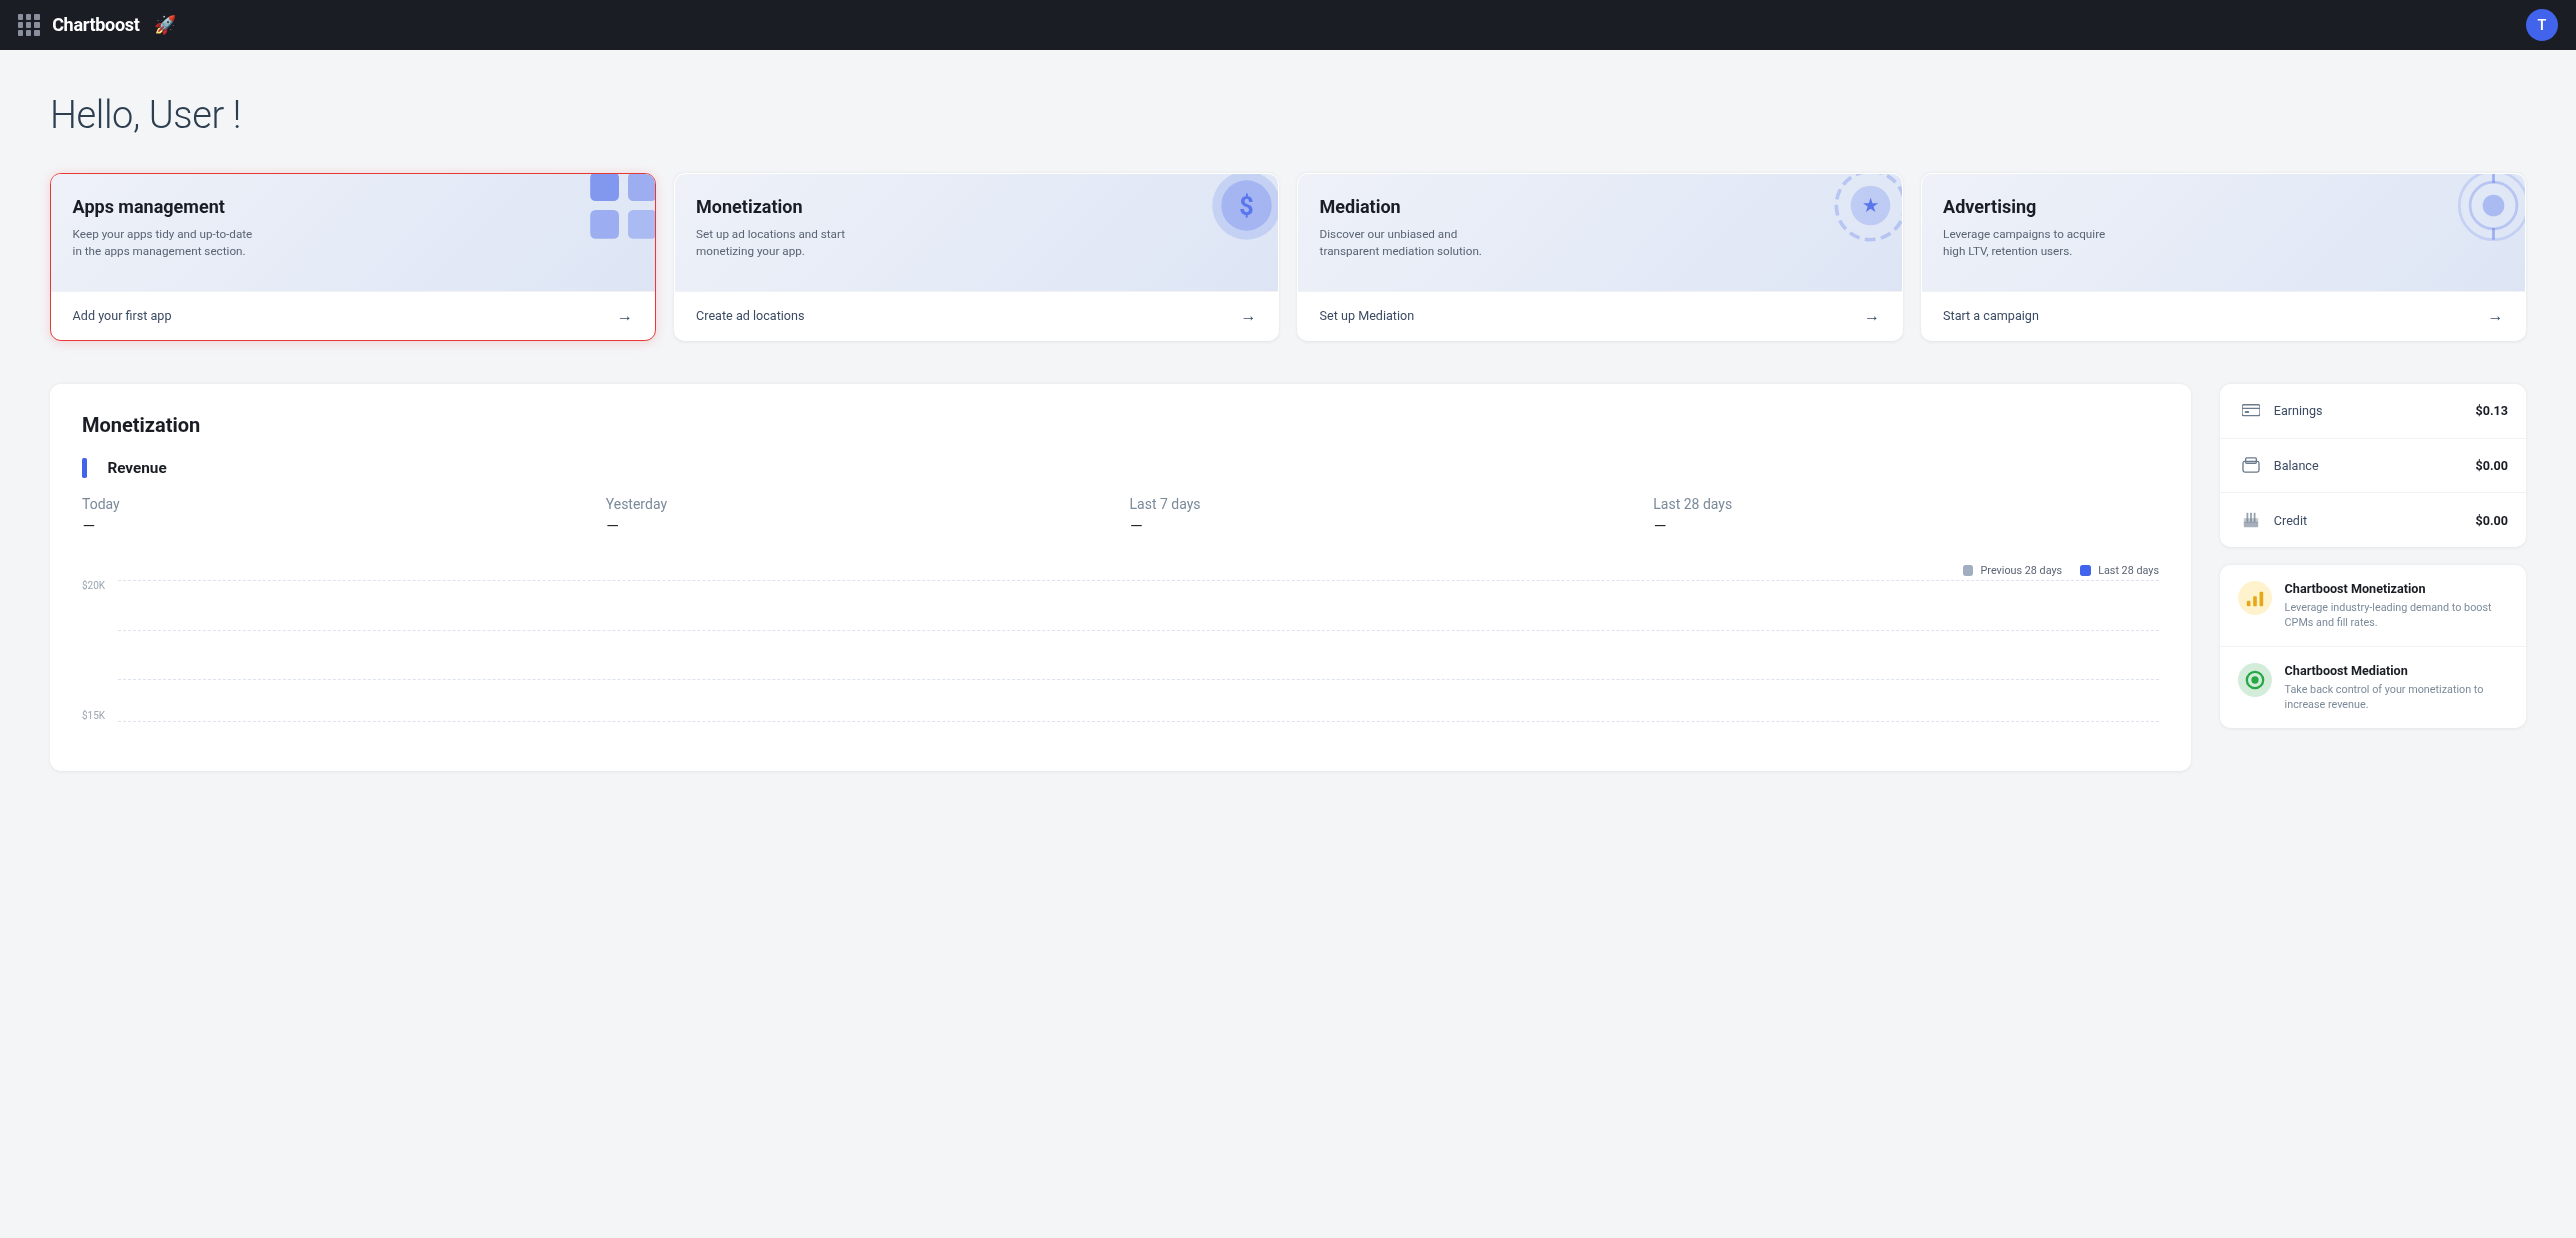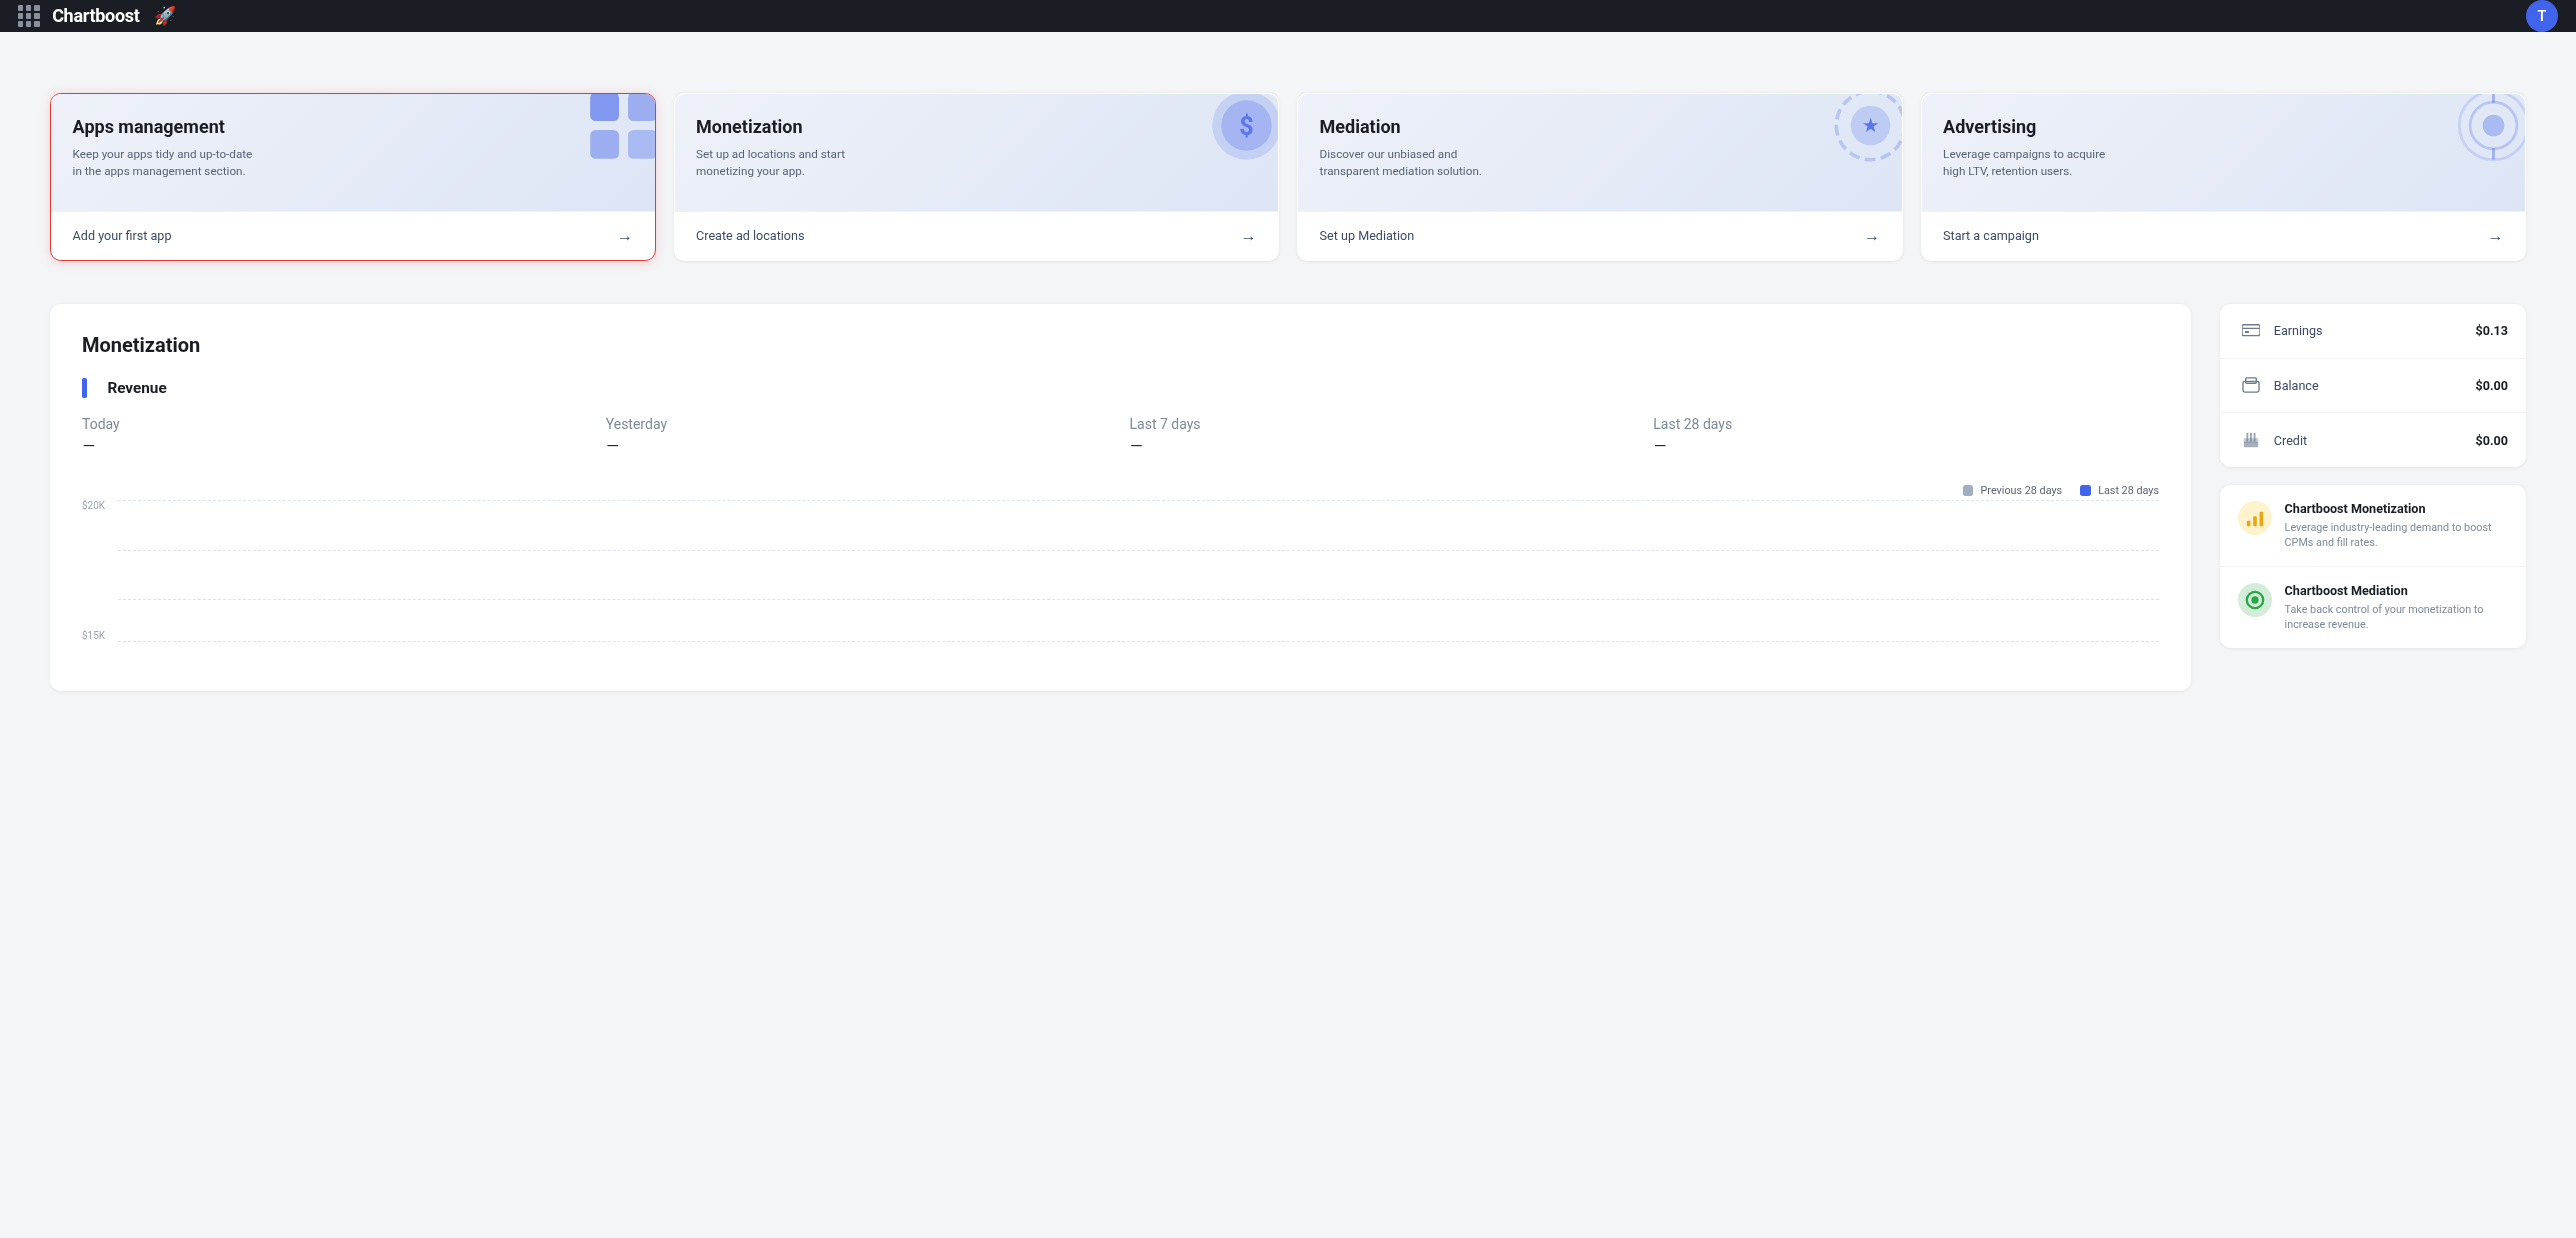--- a/index.html
+++ b/index.html
@@ -1,21 +1,21 @@
 <!DOCTYPE html>
 <html style="font-size:14.4px"><head>
   <meta charset="utf-8">
   <style>
     * { box-sizing: border-box; margin: 0; padding: 0; }
     body { font-family: -apple-system, BlinkMacSystemFont, 'Segoe UI', Roboto, sans-serif; background: #f4f5f7; min-height: 100vh; }
 
     
     .header {
       background: #1a1d24;
-      height: 32px;
+      height: 50px;
       display: flex;
       align-items: center;
       justify-content: space-between;
       padding: 0 18px;
       position: fixed;
       top: 0; left: 0; right: 0;
       z-index: 100;
     }
     .header-left {
       display: flex;
@@ -350,20 +350,21 @@
         <span></span>
         <span></span>
     </div>
     <span class="logo-text">Chartboost</span>
     <span class="logo-icon">🚀</span>
   </div>
   <div class="avatar">T</div>
 </header>
 
 <main class="main">
+  <h1 class="greeting">Hello, User !</h1>
 
   <div class="cards-row">
 
     <div class="card active">
       <div class="card-top">
         <div class="card-top-icon">
           <svg width="81" height="81" viewBox="0 0 90 90" fill="none">
             <rect x="8" y="8" width="32" height="32" rx="6" fill="#4263eb" opacity="0.7"></rect>
             <rect x="8" y="50" width="32" height="32" rx="6" fill="#4263eb" opacity="0.5"></rect>
             <rect x="50" y="8" width="32" height="32" rx="6" fill="#4263eb" opacity="0.5"></rect>

